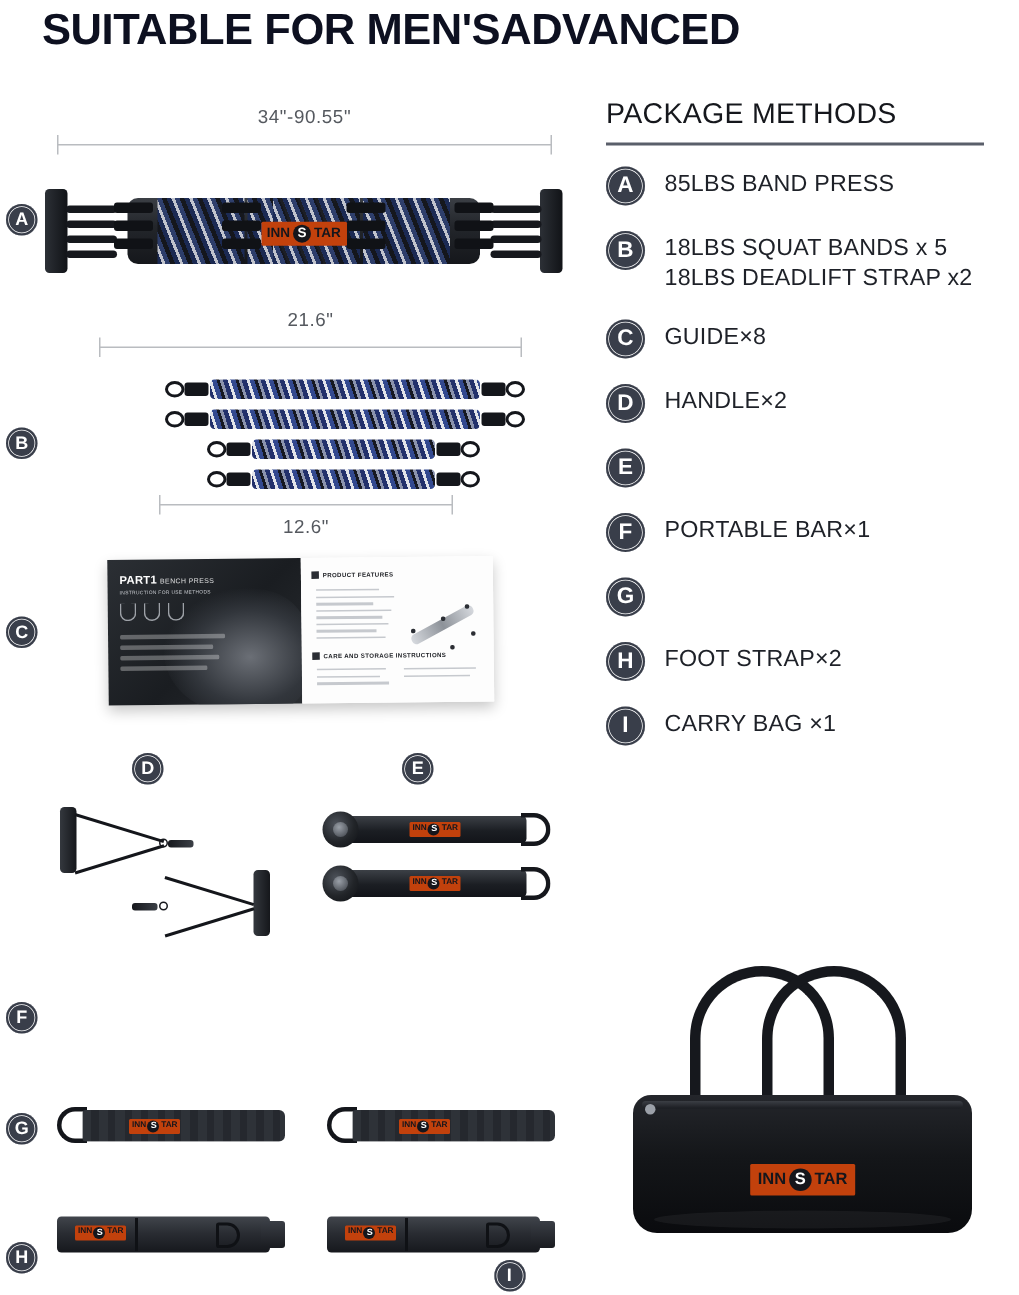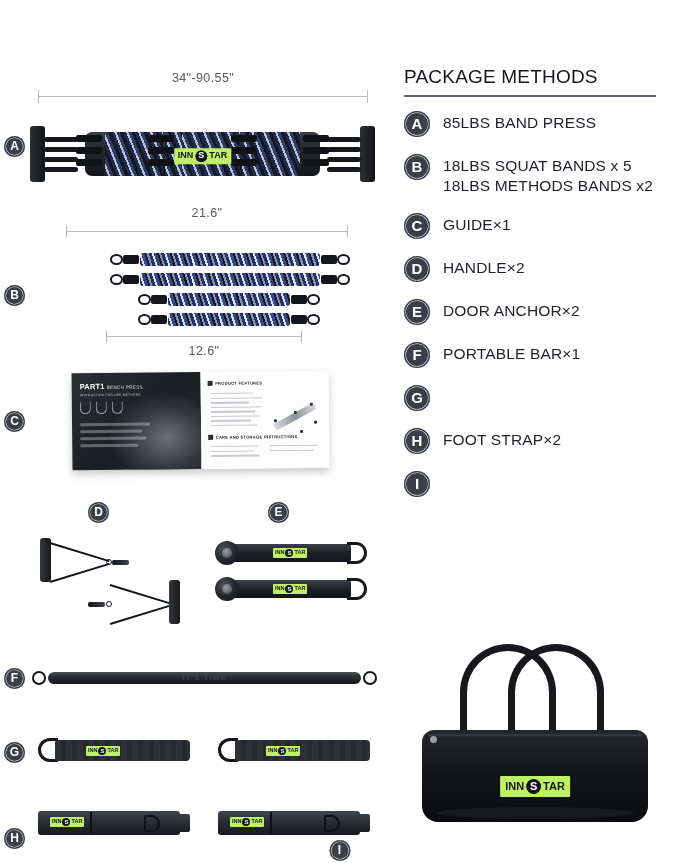--- a/index.html
+++ b/index.html
@@ -48,21 +48,21 @@
   }
   .dim-cap {
     position: absolute; top: 0px; width: 1px; height: 13px; background: #b9bcc0;
   }
   .dim-cap.l { left: 0; }
   .dim-cap.r { right: 0; }
 
   
   .logo {
     display: inline-flex; align-items: center; justify-content: center;
-    background: #bef264; color: #15161c;
+    background: #c2410c; color: #15161c;
     font-weight: 700; line-height: 1; white-space: nowrap;
     border-radius: 1px;
   }
   .logo .lo-s {
     display: inline-flex; align-items: center; justify-content: center;
     background: #15161c; color: #fff; border-radius: 50%;
     font-weight: 700;
   }
 
   
@@ -344,20 +344,21 @@
   .handleStrap.hsL { left: 56px; }
   .handleStrap.hsR { left: 104px; }
   .bagLogo { position: absolute; left: 50%; top: 158px; transform: translateX(-50%); }
   .bagBadge { position: absolute; left: 50%; top: 840px; transform: translateX(-50%); }
 </style>
 </head>
 <body>
 
 <div class="page">
 
+  <div class="title">SUITABLE FOR MEN'SADVANCED</div>
 
   <div class="dim" style="left:38px; top:90px; width:330px;">
     <div class="dim-label">34"-90.55"</div>
     <div class="dim-line"></div>
     <div class="dim-cap l"></div>
     <div class="dim-cap r"></div>
   </div>
 
   <div class="badge badge-sm" style="left:4px; top:136px;">
     <span>A</span>
@@ -565,26 +566,20 @@
         <span>INN</span>
         <span class="lo-s" style="width:8px;height:8px;font-size:6px;">S</span>
         <span>TAR</span>
       </span>
     </div>
   </div>
 
   <div class="badge badge-sm" style="left:4px; top:668px;">
     <span>F</span>
   </div>
-  <div class="barF">
-    <div class="shaft"></div>
-    <div class="endring l"></div>
-    <div class="endring r"></div>
-    <div class="btxt">IT'S TIME</div>
-  </div>
 
   <div class="badge badge-sm" style="left:4px; top:742px;">
     <span>G</span>
   </div>
   <div class="cuffs">
     <div class="cuff g1">
       <div class="dring"></div>
       <div class="pad"></div>
       <span class="logo lg" style="font-size:5.5px; padding:1px 2px; gap:1px;">
         <span>INN</span>
@@ -638,39 +633,38 @@
         <li>
           <div class="badge badge-md">
             <span>A</span>
           </div>
           <div class="txt"><span>85LBS BAND PRESS</span></div>
         </li>
         <li>
           <div class="badge badge-md">
             <span>B</span>
           </div>
-          <div class="txt"><span>18LBS SQUAT BANDS x 5</span><span class="l2">18LBS METHODS BANDS x2</span></div>
+          <div class="txt"><span>18LBS SQUAT BANDS x 5</span><span class="l2">18LBS DEADLIFT STRAP x2</span></div>
         </li>
         <li>
           <div class="badge badge-md">
             <span>C</span>
           </div>
-          <div class="txt"><span class="l2">GUIDE×1</span></div>
+          <div class="txt"><span class="l2">GUIDE×8</span></div>
         </li>
         <li>
           <div class="badge badge-md">
             <span>D</span>
           </div>
           <div class="txt"><span>HANDLE×2</span></div>
         </li>
         <li>
           <div class="badge badge-md">
             <span>E</span>
           </div>
-          <div class="txt"><span>DOOR ANCHOR×2</span></div>
         </li>
         <li>
           <div class="badge badge-md">
             <span>F</span>
           </div>
           <div class="txt"><span>PORTABLE BAR×1</span></div>
         </li>
         <li>
           <div class="badge badge-md">
             <span>G</span>
@@ -679,20 +673,21 @@
         <li>
           <div class="badge badge-md">
             <span>H</span>
           </div>
           <div class="txt"><span>FOOT STRAP×2</span></div>
         </li>
         <li>
           <div class="badge badge-md">
             <span>I</span>
           </div>
+          <div class="txt"><span>CARRY BAG ×1</span></div>
         </li>
       </ul>
   </div>
 
   <div class="bagWrap">
     <div class="handleStrap hsL"></div>
     <div class="handleStrap hsR"></div>
     <div class="bag">
       <div class="zip">
           <div class="pull"></div>

